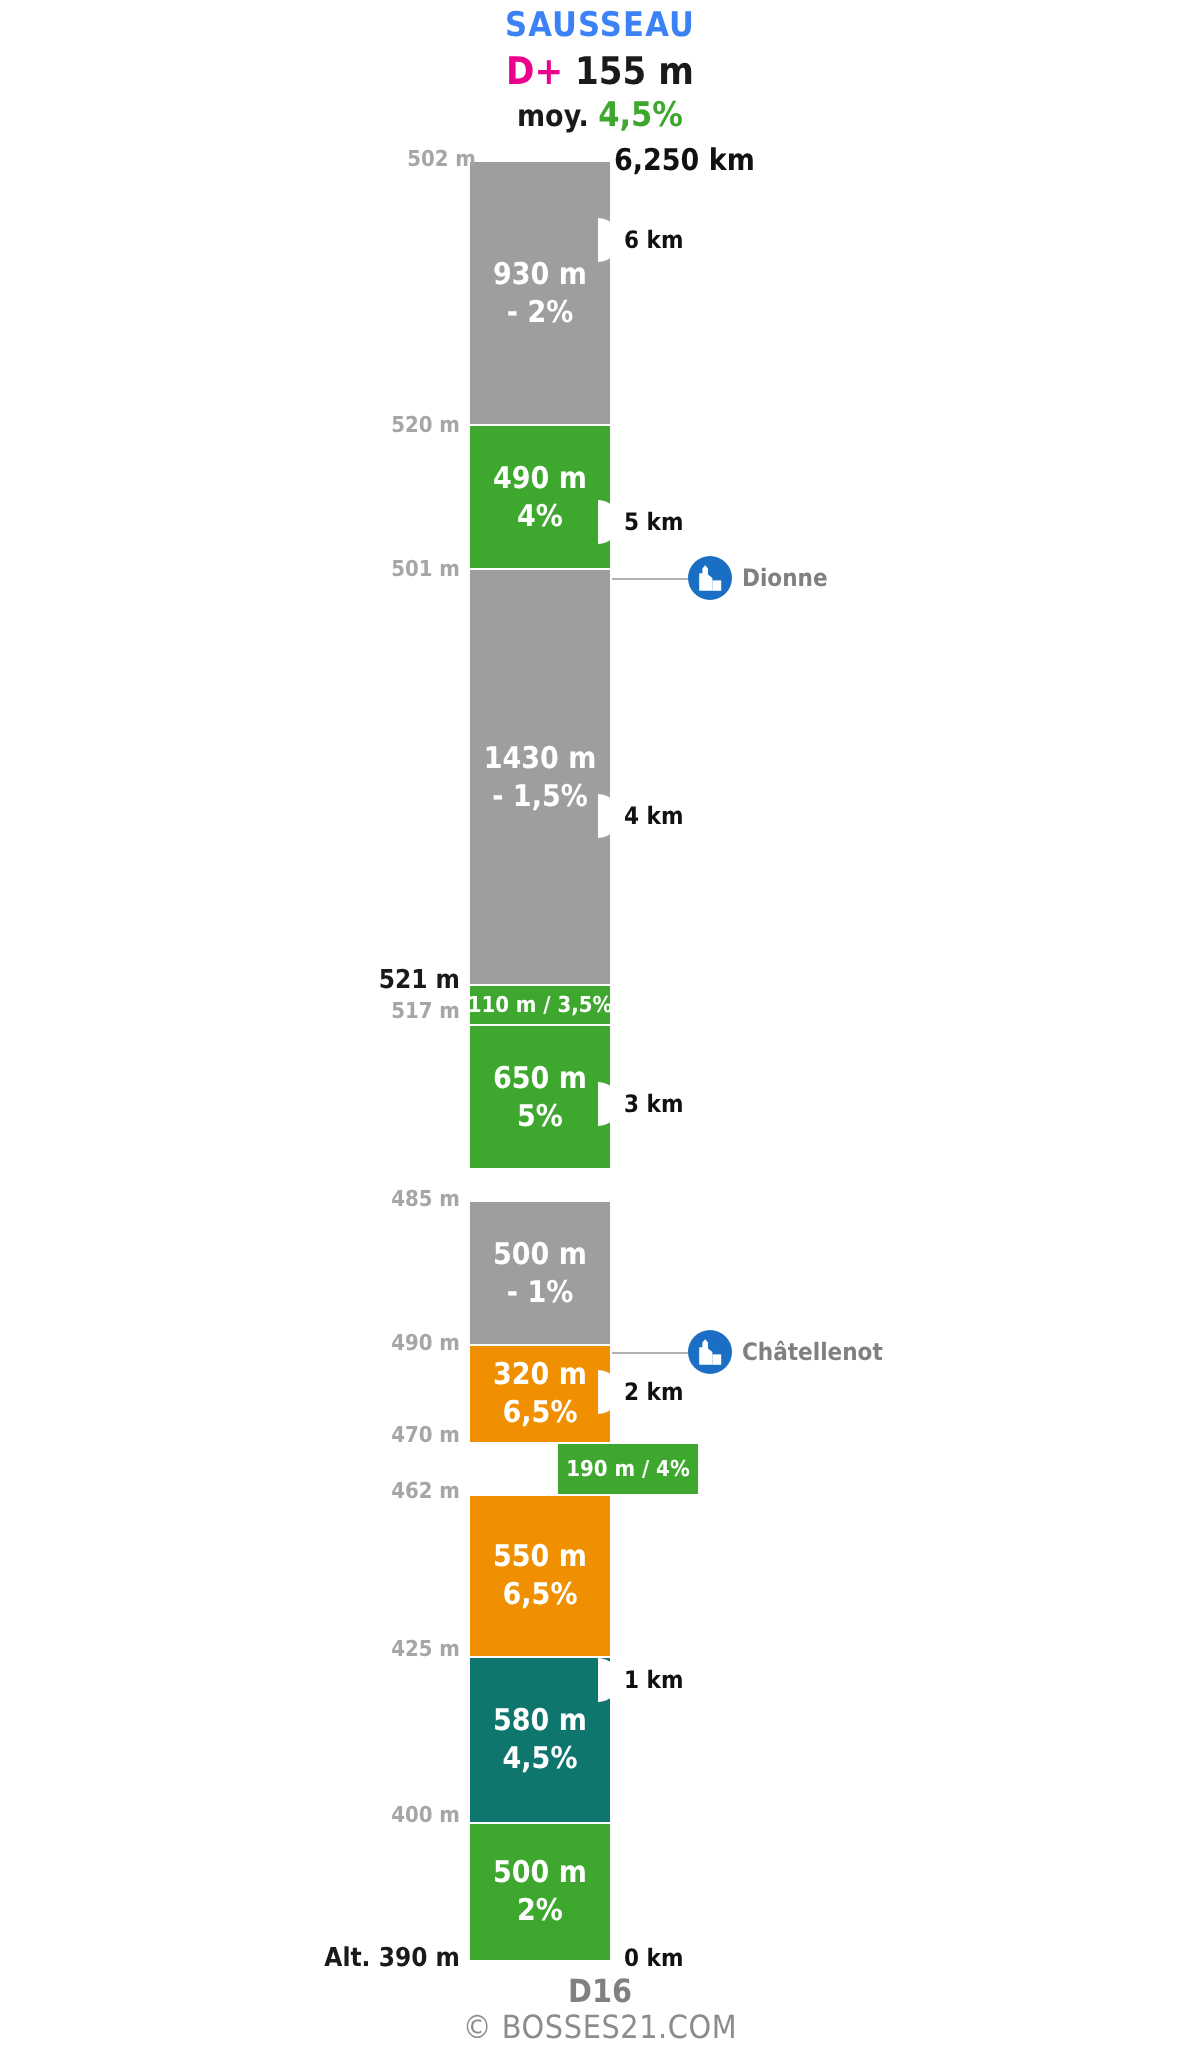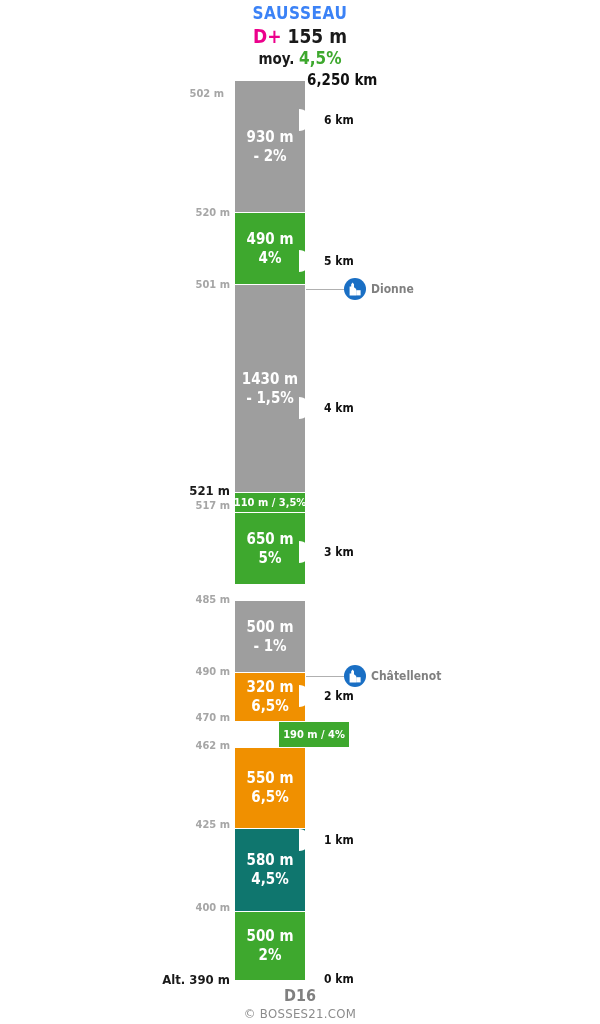--- a/index.html
+++ b/index.html
@@ -134,21 +134,21 @@
     width: 11px;
     height: 22px;
     background: #ffffff;
     border-radius: 0 11px 11px 0;
     flex: 0 0 auto;
   }
   .km-label {
     font-size: 12px;
     font-weight: bold;
     color: #111111;
-    margin-left: 14px;
+    margin-left: 2px;
   }
   .kmmark.flat .km-notch { background: transparent; }
 
   
   .poi {
     position: absolute;
     height: 22px;
     display: flex;
     align-items: center;
     white-space: nowrap;
@@ -178,21 +178,21 @@
     width: 600px;
     text-align: center;
   }
   .road-name {
     font-size: 16px;
     font-weight: bold;
     color: #808080;
     line-height: 20px;
   }
   .copyright {
-    font-size: 13px;
+    font-size: 16px;
     font-weight: normal;
     color: #8c8c8c;
     line-height: 16px;
     letter-spacing: 0.3px;
   }
 </style>
 </head>
 <body>
 
 <div class="stage">
@@ -250,21 +250,21 @@
         <div class="seg-dist">580 m</div>
         <div class="seg-grad">4,5%</div>
       </div>
       <div class="seg" style="top: 911px; height: 69px; background: rgb(62, 168, 46);">
         <div class="seg-dist">500 m</div>
         <div class="seg-grad">2%</div>
       </div>
     </div>
 
   <div id="elev-host">
-      <div class="elev" style="top: 73px; left: 144px; width: 80px; margin-top: 14px;">502 m</div>
+      <div class="elev" style="top: 73px; left: 158px; width: 80px;">502 m</div>
       <div class="elev" style="top: 206px; left: 150px; width: 80px;">520 m</div>
       <div class="elev" style="top: 278px; left: 150px; width: 80px;">501 m</div>
       <div class="elev strong" style="top: 483px; left: 150px; width: 80px;">521 m</div>
       <div class="elev" style="top: 499px; left: 150px; width: 80px;">517 m</div>
       <div class="elev" style="top: 593px; left: 150px; width: 80px;">485 m</div>
       <div class="elev" style="top: 665px; left: 150px; width: 80px;">490 m</div>
       <div class="elev" style="top: 711px; left: 150px; width: 80px;">470 m</div>
       <div class="elev" style="top: 739px; left: 150px; width: 80px;">462 m</div>
       <div class="elev" style="top: 818px; left: 150px; width: 80px;">425 m</div>
       <div class="elev" style="top: 901px; left: 150px; width: 80px;">400 m</div>

